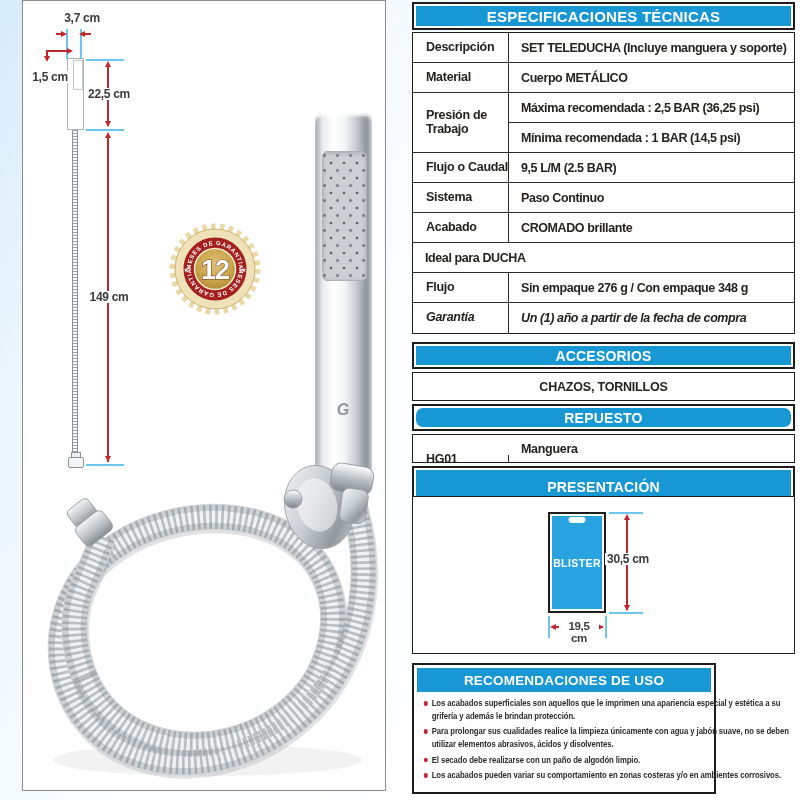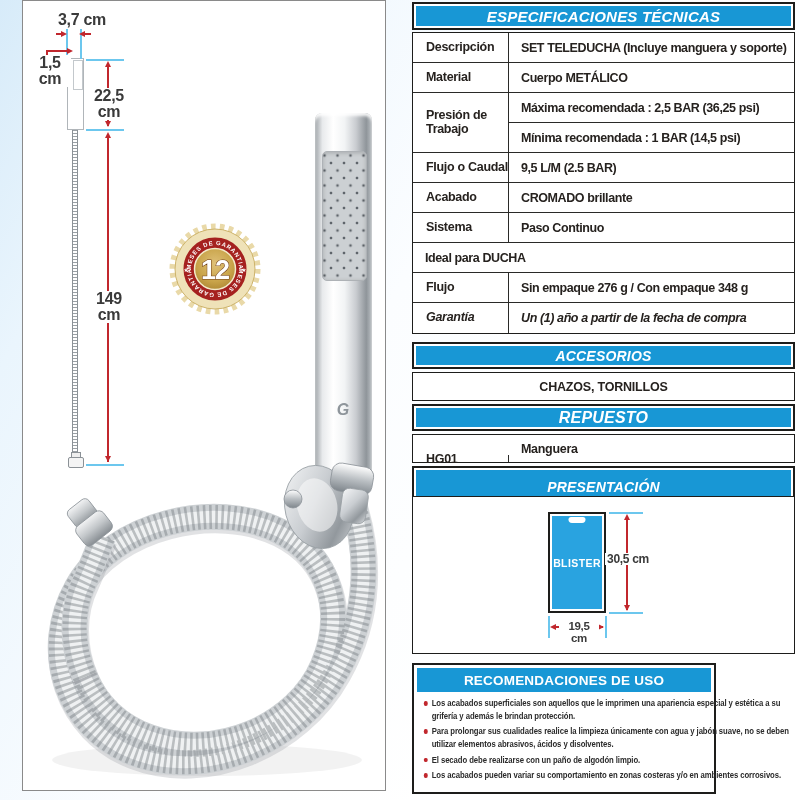--- a/index.html
+++ b/index.html
@@ -2,21 +2,21 @@
 <html><head>
 <meta charset="utf-8">
 <style>
   html,body{margin:0;padding:0;background:#fff;}
   .page{position:relative;width:800px;height:800px;overflow:hidden;
         background:linear-gradient(118deg,#d7ebf9 0%,#eaf5fd 16%,#fbfdff 45%,#ffffff 70%);
         font-family:"Liberation Sans",sans-serif;color:#26221f;}
   
   .left-panel{position:absolute;left:22px;top:0;width:364px;height:791px;
               background:#fff;border:1px solid #8a8a8a;box-sizing:border-box;}
-  .dim-label{position:absolute;font-size:16px;font-weight:bold;color:#3a3a3a;
+  .dim-label{position:absolute;font-size:12px;font-weight:bold;color:#3a3a3a;
              letter-spacing:-.3px;text-align:center;background:#fff;padding:0 1px;line-height:1;}
   .bline{position:absolute;background:#6cc7ee;}
   .rline{position:absolute;background:#c1272d;}
   .ah{position:absolute;width:0;height:0;}
   .ah-up{border-left:3.5px solid transparent;border-right:3.5px solid transparent;border-bottom:6.5px solid #c1272d;}
   .ah-down{border-left:3.5px solid transparent;border-right:3.5px solid transparent;border-top:6.5px solid #c1272d;}
   .ah-left{border-top:3.5px solid transparent;border-bottom:3.5px solid transparent;border-right:6.5px solid #c1272d;}
   .ah-right{border-top:3.5px solid transparent;border-bottom:3.5px solid transparent;border-left:6.5px solid #c1272d;}
   .schem-head{position:absolute;left:44px;top:57px;width:17px;height:72px;
               border:1.5px solid #b0b5b9;box-sizing:border-box;background:#fff;}
@@ -38,21 +38,21 @@
                          radial-gradient(circle at 3px 3px,#5f656b 1.1px,transparent 1.7px);
         background-size:13px 15px,13px 15px;background-position:5px 8px,11.5px 15.5px;
         border:1px solid #aeb2b6;box-shadow:inset 0 1px 4px rgba(0,0,0,.18);}
   .logo-g{position:absolute;left:14px;top:288px;width:28px;text-align:center;
           font-style:italic;font-weight:bold;font-size:16px;color:#8e959b;}
   .bracket-svg{position:absolute;left:252px;top:448px;z-index:4;}
   .hose-svg{position:absolute;left:4px;top:464px;z-index:3;}
   .badge-svg{position:absolute;left:146px;top:222px;z-index:1;}
   
   .bluebar{position:absolute;left:412px;width:383px;border:2px solid #1d1d1b;background:#fff;
-           padding:2px;box-sizing:border-box;font-style:italic;}
+           padding:2px;box-sizing:border-box;}
   .bluebar .bar{background:#1897d5;width:100%;height:100%;display:flex;align-items:center;
            justify-content:center;color:#fff;font-weight:bold;letter-spacing:.2px;}
   .spec-table{position:absolute;left:412px;top:32px;width:383px;border:1.5px solid #1d1d1b;
            background:#fff;box-sizing:border-box;}
   .trow{display:flex;height:30px;border-bottom:1px solid #2a2a28;box-sizing:border-box;}
   .trow:last-child{border-bottom:none;font-style:italic;}
   .trow.tall{height:60px;}
   .tlabel{width:96px;border-right:1px solid #2a2a28;display:flex;align-items:center;
           padding-left:13px;box-sizing:border-box;font-size:12.5px;font-weight:bold;
           letter-spacing:-.3px;line-height:1.1;}
@@ -106,21 +106,21 @@
     <div class="bline" style="left:57px;top:28px;width:1.5px;height:30px;"></div>
     <div class="rline" style="left:33px;top:32px;width:6px;height:1.5px;"></div>
     <div class="ah ah-right" style="left:38px;top:29.5px;"></div>
     <div class="rline" style="left:62px;top:32px;width:6px;height:1.5px;"></div>
     <div class="ah ah-left" style="left:56px;top:29.5px;"></div>
 
     <div class="rline" style="left:23px;top:49px;width:22px;height:1.5px;"></div>
     <div class="ah ah-right" style="left:44px;top:46.5px;"></div>
     <div class="rline" style="left:23px;top:49px;width:1.5px;height:7px;"></div>
     <div class="ah ah-down" style="left:20.5px;top:55px;"></div>
-    <div class="dim-label" style="left:6px;top:54px;width:40px;">1,5 cm</div>
+    <div class="dim-label" style="left:6px;top:70px;width:40px;">1,5 cm</div>
 
     <div class="bline" style="left:63px;top:58px;width:38px;height:1.5px;"></div>
     <div class="bline" style="left:63px;top:128px;width:38px;height:1.5px;"></div>
     <div class="rline" style="left:84px;top:62px;width:1.5px;height:63px;"></div>
     <div class="ah ah-up" style="left:81.5px;top:60px;"></div>
     <div class="ah ah-down" style="left:81.5px;top:120px;"></div>
     <div class="dim-label" style="left:63px;top:87px;width:44px;">22,5 cm</div>
 
     <div class="bline" style="left:63px;top:463px;width:38px;height:1.5px;"></div>
     <div class="rline" style="left:84px;top:133px;width:1.5px;height:328px;"></div>
@@ -224,49 +224,49 @@
       <div class="tstack">
         <div class="tvalue">Máxima recomendada : 2,5 BAR (36,25 psi)</div>
         <div class="tvalue">Mínima recomendada : 1 BAR (14,5 psi)</div>
       </div>
     </div>
     <div class="trow">
       <div class="tlabel">Flujo o Caudal</div>
       <div class="tvalue">9,5 L/M (2.5 BAR)</div>
     </div>
     <div class="trow">
+      <div class="tlabel">Sistema</div>
+      <div class="tvalue">Paso Continuo</div>
+    </div>
+    <div class="trow">
       <div class="tlabel">Acabado</div>
       <div class="tvalue">CROMADO brillante</div>
     </div>
     <div class="trow">
-      <div class="tlabel">Sistema</div>
-      <div class="tvalue">Paso Continuo</div>
-    </div>
-    <div class="trow">
       <div class="tvalue">Ideal para DUCHA</div>
     </div>
     <div class="trow">
       <div class="tlabel">Flujo</div>
       <div class="tvalue">Sin empaque 276 g  /  Con empaque 348 g</div>
     </div>
     <div class="trow">
       <div class="tlabel">Garantía</div>
       <div class="tvalue">Un (1) año a partir de la fecha de compra</div>
     </div>
   </div>
 
   <div class="bluebar" style="top:342px;height:27px;">
     <div class="bar" style="font-size:14px;">ACCESORIOS</div>
   </div>
   <div class="plainbox center" style="top:372px;height:29px;">
     <div class="center-text">CHAZOS, TORNILLOS</div>
   </div>
 
   <div class="bluebar" style="top:404px;height:27px;">
-    <div class="bar" style="font-size:16px;">REPUESTO</div>
+    <div class="bar" style="font-size:14px;border-radius:7px;">REPUESTO</div>
   </div>
   <div class="plainbox" style="top:434px;height:29px;">
     <div class="cell-label">HG01</div>
     <div class="cell-value">Manguera</div>
   </div>
 
   <div class="bluebar" style="top:466px;height:42px;">
     <div class="bar" style="font-size:14px;">PRESENTACIÓN</div>
   </div>
 

